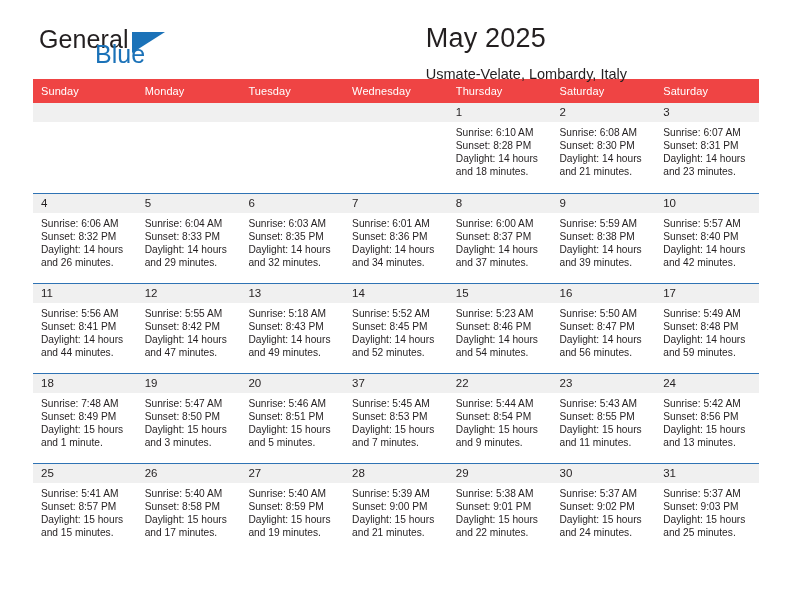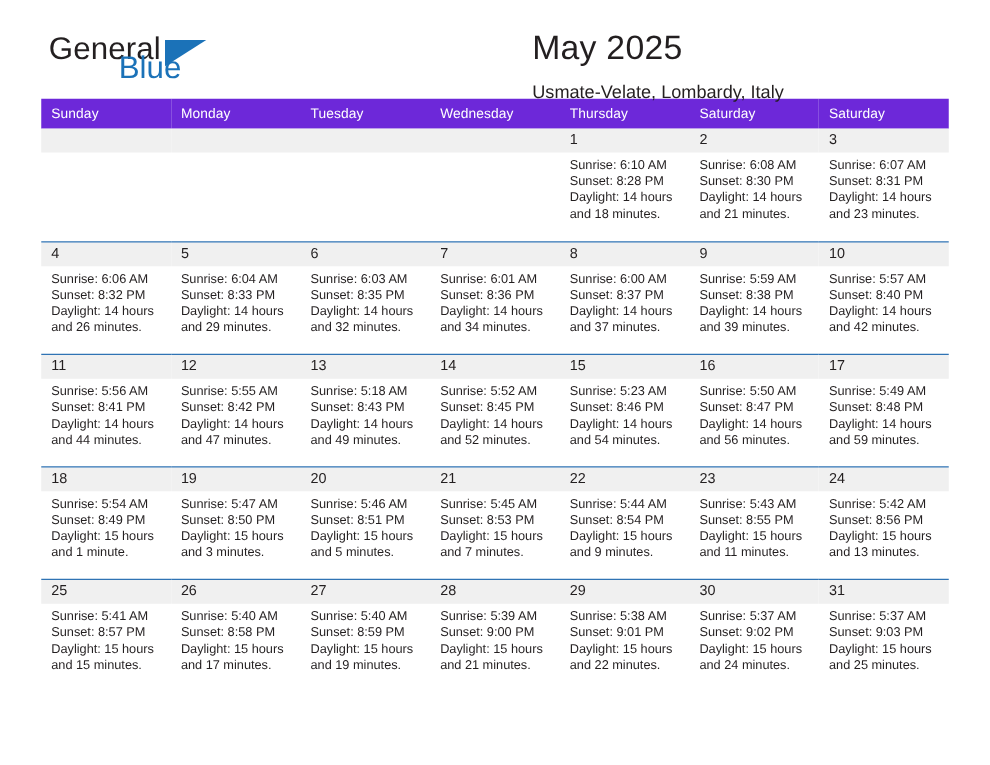--- a/index.html
+++ b/index.html
@@ -78,21 +78,21 @@
   }
 
   
   .cal {
     margin-top: 7px;
     width: 726px;
     border-collapse: collapse;
     table-layout: fixed;
   }
   .cal th {
-    background: #6d28d9;
+    background: #ef4444;
     color: #ffffff;
     font-size: 11px;
     font-weight: 400;
     text-align: left;
     padding: 6px 0 6px 8px;
     height: 21px;
     letter-spacing: .1px;
   }
   .cal td {
     vertical-align: top;
@@ -288,41 +288,41 @@
             <div class="daynum">17</div>
             <div class="info">Sunrise: 5:49 AM
 Sunset: 8:48 PM
 Daylight: 14 hours
 and 59 minutes.</div>
           </td>
         </tr>
         <tr class="week-row">
           <td>
             <div class="daynum">18</div>
-            <div class="info">Sunrise: 5:54 AM
+            <div class="info">Sunrise: 7:48 AM
 Sunset: 8:49 PM
 Daylight: 15 hours
 and 1 minute.</div>
           </td>
           <td>
             <div class="daynum">19</div>
             <div class="info">Sunrise: 5:47 AM
 Sunset: 8:50 PM
 Daylight: 15 hours
 and 3 minutes.</div>
           </td>
           <td>
             <div class="daynum">20</div>
             <div class="info">Sunrise: 5:46 AM
 Sunset: 8:51 PM
 Daylight: 15 hours
 and 5 minutes.</div>
           </td>
           <td>
-            <div class="daynum">21</div>
+            <div class="daynum">37</div>
             <div class="info">Sunrise: 5:45 AM
 Sunset: 8:53 PM
 Daylight: 15 hours
 and 7 minutes.</div>
           </td>
           <td>
             <div class="daynum">22</div>
             <div class="info">Sunrise: 5:44 AM
 Sunset: 8:54 PM
 Daylight: 15 hours

